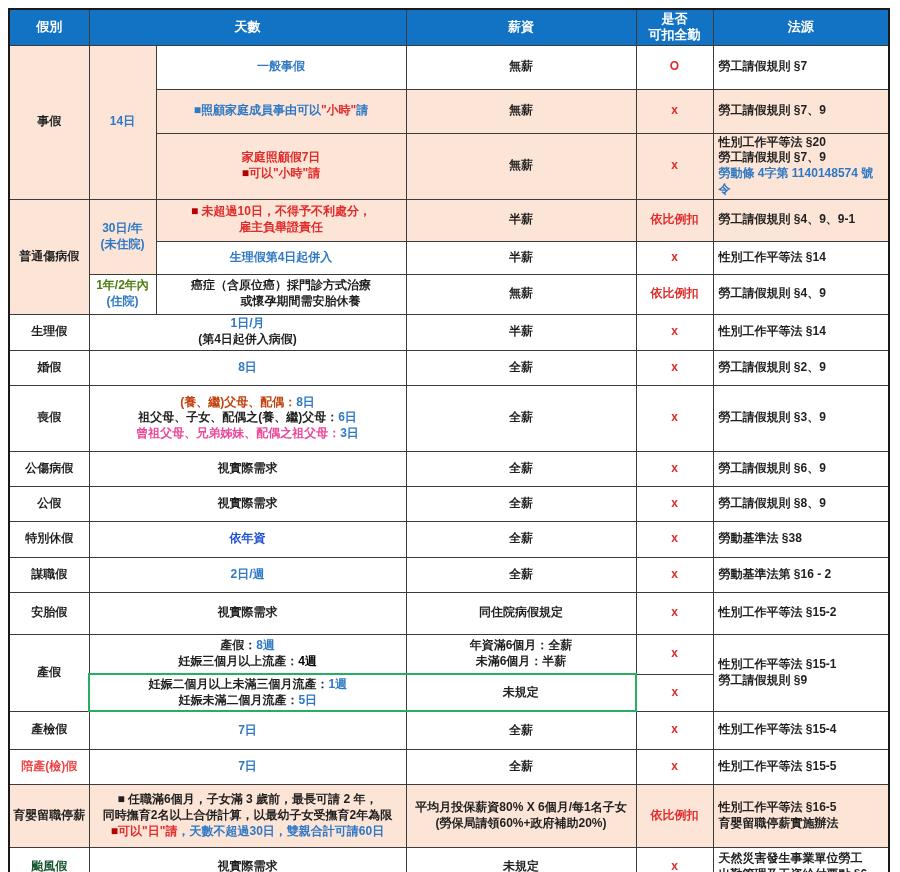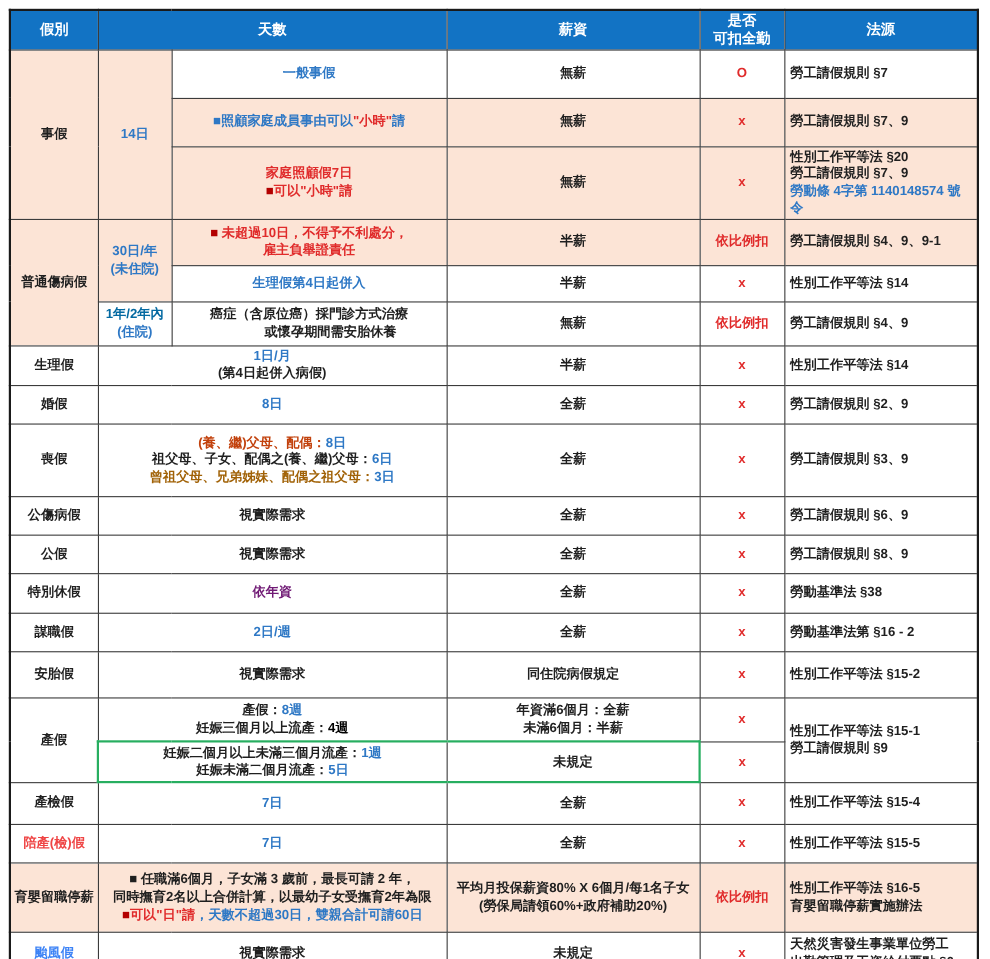--- a/index.html
+++ b/index.html
@@ -128,21 +128,21 @@
           </td>
           <td class="bold">
             <div class="ln"><span style="color: rgb(224, 43, 43);">x</span></div>
           </td>
           <td class="left">
             <div class="ln"><span style="color: rgb(31, 31, 31);">性別工作平等法 §14</span></div>
           </td>
         </tr>
         <tr style="height: 40px;">
           <td class="bold">
-            <div class="ln"><span style="color: #0369a1;">1年/2年內</span></div>
+            <div class="ln"><span style="color: #4d7c0f;">1年/2年內</span></div>
             <div class="ln"><span style="color: rgb(46, 120, 197);">(住院)</span></div>
           </td>
           <td class="">
             <div class="ln"><span style="color: rgb(31, 31, 31);">癌症（含原位癌）採門診方式治療</span></div>
             <div class="ln"><span style="color: rgb(31, 31, 31); margin-left: 39px;">或懷孕期間需安胎休養</span></div>
           </td>
           <td class="">
             <div class="ln"><span style="color: rgb(31, 31, 31);">無薪</span></div>
           </td>
           <td class="bold">
@@ -187,21 +187,21 @@
             <div class="ln"><span style="color: rgb(31, 31, 31);">勞工請假規則 §2、9</span></div>
           </td>
         </tr>
         <tr style="height: 66px;">
           <td class="bold">
             <div class="ln"><span style="color: rgb(31, 31, 31);">喪假</span></div>
           </td>
           <td colspan="2" class="">
             <div class="ln"><span style="color: #c2410c;">(養、繼)父母、配偶：</span><span style="color: rgb(46, 120, 197);">8日</span></div>
             <div class="ln"><span style="color: rgb(31, 31, 31);">祖父母、子女、配偶之(養、繼)父母：</span><span style="color: rgb(46, 120, 197);">6日</span></div>
-            <div class="ln"><span style="color: #a16207;">曾祖父母、兄弟姊妹、配偶之祖父母：</span><span style="color: rgb(46, 120, 197);">3日</span></div>
+            <div class="ln"><span style="color: #ec4899;">曾祖父母、兄弟姊妹、配偶之祖父母：</span><span style="color: rgb(46, 120, 197);">3日</span></div>
           </td>
           <td class="">
             <div class="ln"><span style="color: rgb(31, 31, 31);">全薪</span></div>
           </td>
           <td class="bold">
             <div class="ln"><span style="color: rgb(224, 43, 43);">x</span></div>
           </td>
           <td class="left">
             <div class="ln"><span style="color: rgb(31, 31, 31);">勞工請假規則 §3、9</span></div>
           </td>
@@ -238,21 +238,21 @@
           </td>
           <td class="left">
             <div class="ln"><span style="color: rgb(31, 31, 31);">勞工請假規則 §8、9</span></div>
           </td>
         </tr>
         <tr style="height: 36px;">
           <td class="bold">
             <div class="ln"><span style="color: rgb(31, 31, 31);">特別休假</span></div>
           </td>
           <td colspan="2" class="">
-            <div class="ln"><span style="color: #701a75;">依年資</span></div>
+            <div class="ln"><span style="color: #1d4ed8;">依年資</span></div>
           </td>
           <td class="">
             <div class="ln"><span style="color: rgb(31, 31, 31);">全薪</span></div>
           </td>
           <td class="bold">
             <div class="ln"><span style="color: rgb(224, 43, 43);">x</span></div>
           </td>
           <td class="left">
             <div class="ln"><span style="color: rgb(31, 31, 31); margin-top: 33px;">勞動基準法 §38</span></div>
           </td>
@@ -373,21 +373,21 @@
           <td class="p bold">
             <div class="ln"><span style="color: rgb(224, 43, 43);">依比例扣</span></div>
           </td>
           <td class="p left">
             <div class="ln"><span style="color: rgb(31, 31, 31);">性別工作平等法 §16-5</span></div>
             <div class="ln"><span style="color: rgb(31, 31, 31);">育嬰留職停薪實施辦法</span></div>
           </td>
         </tr>
         <tr style="height: 40px;">
           <td class="bold">
-            <div class="ln"><span style="color: #3b82f6;">颱風假</span></div>
+            <div class="ln"><span style="color: #14532d;">颱風假</span></div>
           </td>
           <td colspan="2" class="">
             <div class="ln"><span style="color: rgb(31, 31, 31);">視實際需求</span></div>
           </td>
           <td class="">
             <div class="ln"><span style="color: rgb(31, 31, 31);">未規定</span></div>
           </td>
           <td class="bold">
             <div class="ln"><span style="color: rgb(224, 43, 43);">x</span></div>
           </td>

